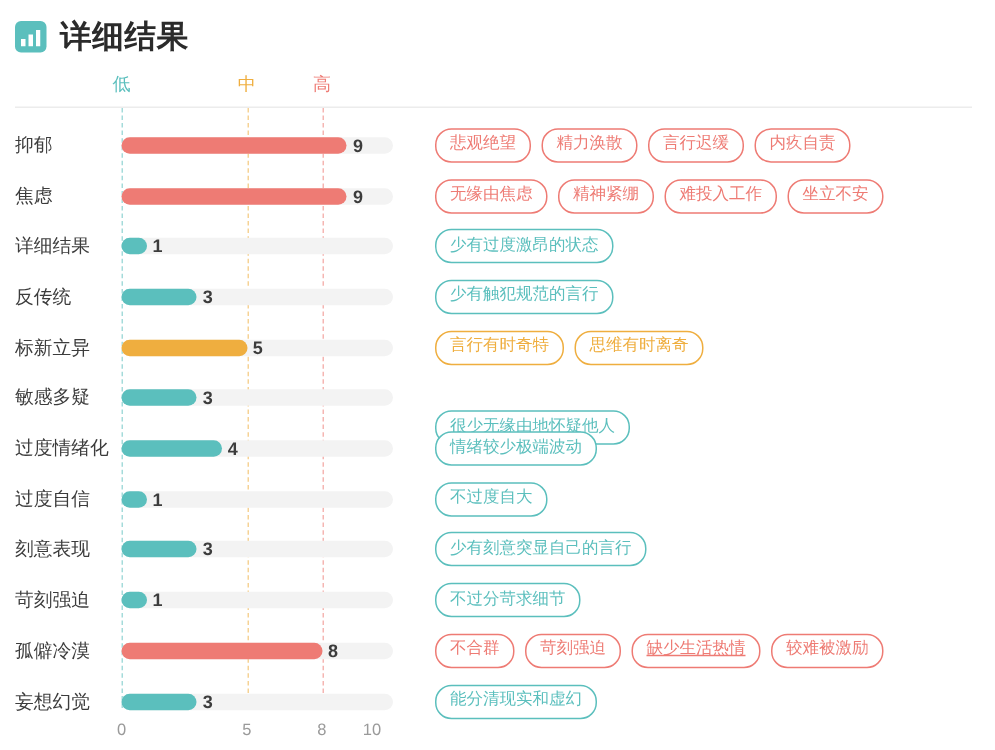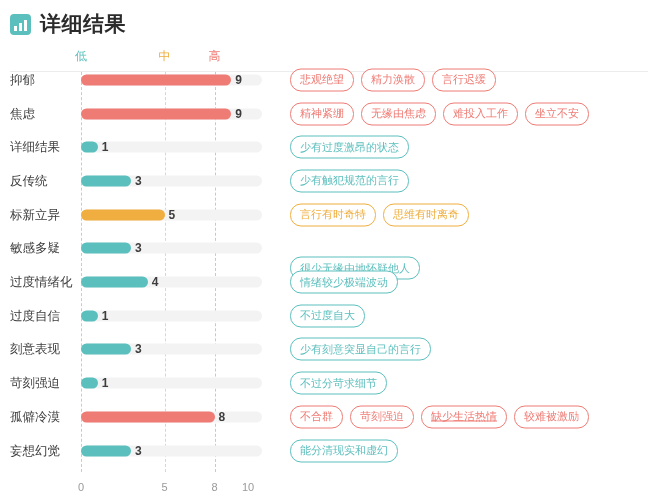--- a/index.html
+++ b/index.html
@@ -88,21 +88,21 @@
     width: 0;
     height: 400px;
     border-left: 1px dashed;
     opacity: 0.55;
   }
 
   
   #rows {
     position: absolute;
     left: 0;
-    top: 19px;
+    top: 36px;
     width: 592px;
     height: 404px;
   }
   .row {
     position: absolute;
     left: 0;
     width: 663px;
     height: 33.7px;
     display: block;
   }
@@ -216,31 +216,32 @@
       <div class="row" style="top: 0px;">
         <div class="row-label">抑郁</div>
         <div class="bar-track" style="background: rgb(243, 243, 243);">
           <div class="bar-fill" style="width: 150.3px; background: rgb(238, 123, 116);"></div>
         </div>
         <div class="bar-value" style="left: 235.3px;">9</div>
         <div class="tags">
           <span class="tag" style="color: rgb(238, 123, 116); border-color: rgb(238, 123, 116);">悲观绝望</span>
           <span class="tag" style="color: rgb(238, 123, 116); border-color: rgb(238, 123, 116);">精力涣散</span>
           <span class="tag" style="color: rgb(238, 123, 116); border-color: rgb(238, 123, 116);">言行迟缓</span>
+          <span class="tag" style="color: rgb(238, 123, 116); border-color: rgb(238, 123, 116);">内疚自责</span>
         </div>
       </div>
       <div class="row" style="top: 33.7px; padding-left: 44px;">
         <div class="row-label">焦虑</div>
         <div class="bar-track" style="background: rgb(243, 243, 243);">
           <div class="bar-fill" style="width: 150.3px; background: rgb(238, 123, 116);"></div>
         </div>
         <div class="bar-value" style="left: 235.3px;">9</div>
         <div class="tags">
+          <span class="tag" style="color: rgb(238, 123, 116); border-color: rgb(238, 123, 116);">无缘由焦虑</span>
           <span class="tag" style="color: rgb(238, 123, 116); border-color: rgb(238, 123, 116);">精神紧绷</span>
-          <span class="tag" style="color: rgb(238, 123, 116); border-color: rgb(238, 123, 116);">无缘由焦虑</span>
           <span class="tag" style="color: rgb(238, 123, 116); border-color: rgb(238, 123, 116);">难投入工作</span>
           <span class="tag" style="color: rgb(238, 123, 116); border-color: rgb(238, 123, 116);">坐立不安</span>
         </div>
       </div>
       <div class="row" style="top: 67.4px;">
         <div class="row-label">详细结果</div>
         <div class="bar-track" style="background: rgb(243, 243, 243);">
           <div class="bar-fill" style="width: 16.7px; background: rgb(91, 191, 189);"></div>
         </div>
         <div class="bar-value" style="left: 101.7px;">1</div>

